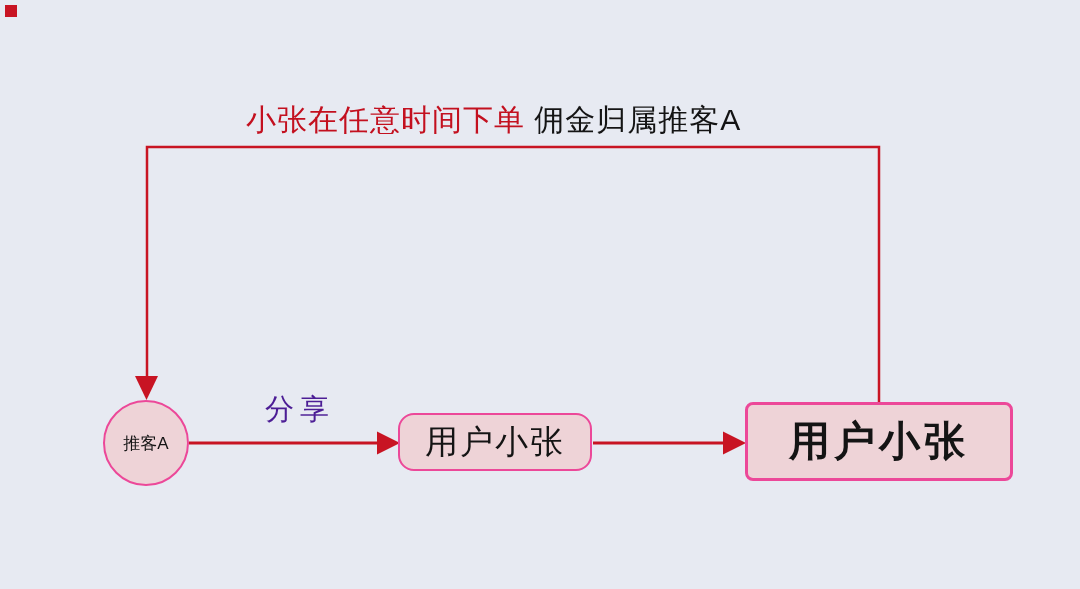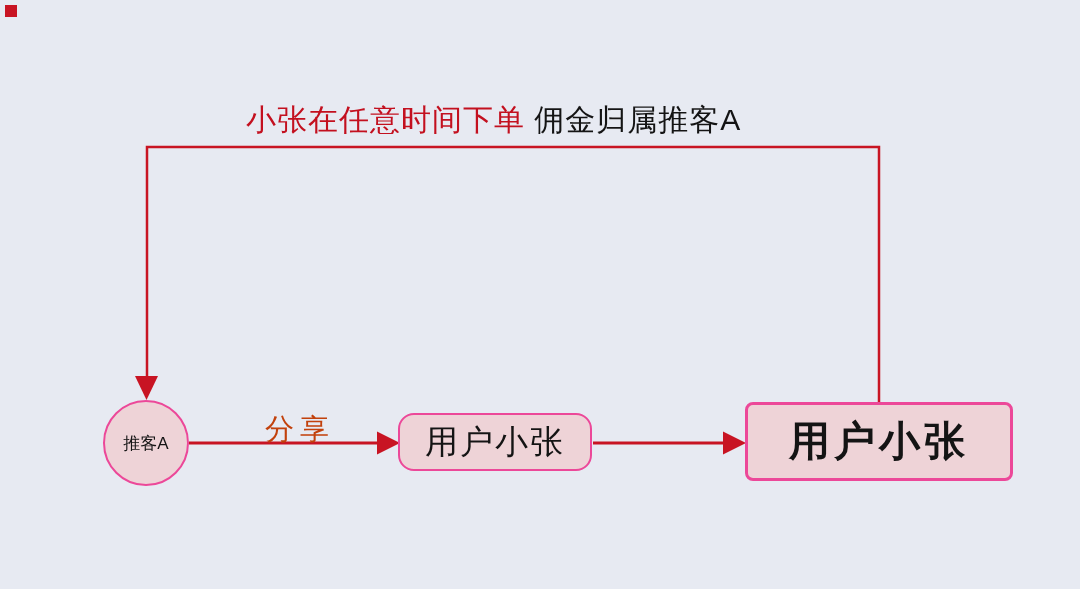--- a/index.html
+++ b/index.html
@@ -75,27 +75,27 @@
     height: 79px;
     border-radius: 8px;
     border-width: 3px;
     font-size: 41px;
     font-weight: 600;
     letter-spacing: 4px;
   }
   .edge-label {
     position: absolute;
     left: 248px;
-    top: 410px;
+    top: 390px;
     width: 104px;
     text-align: center;
     font-size: 29px;
     font-weight: 500;
     letter-spacing: 6px;
-    color: #c2410c;
+    color: #4c1d95;
   }
 </style>
 </head>
 <body>
 
 <div class="stage">
 
   <div class="corner-marker"></div>
 
   <div class="title">

